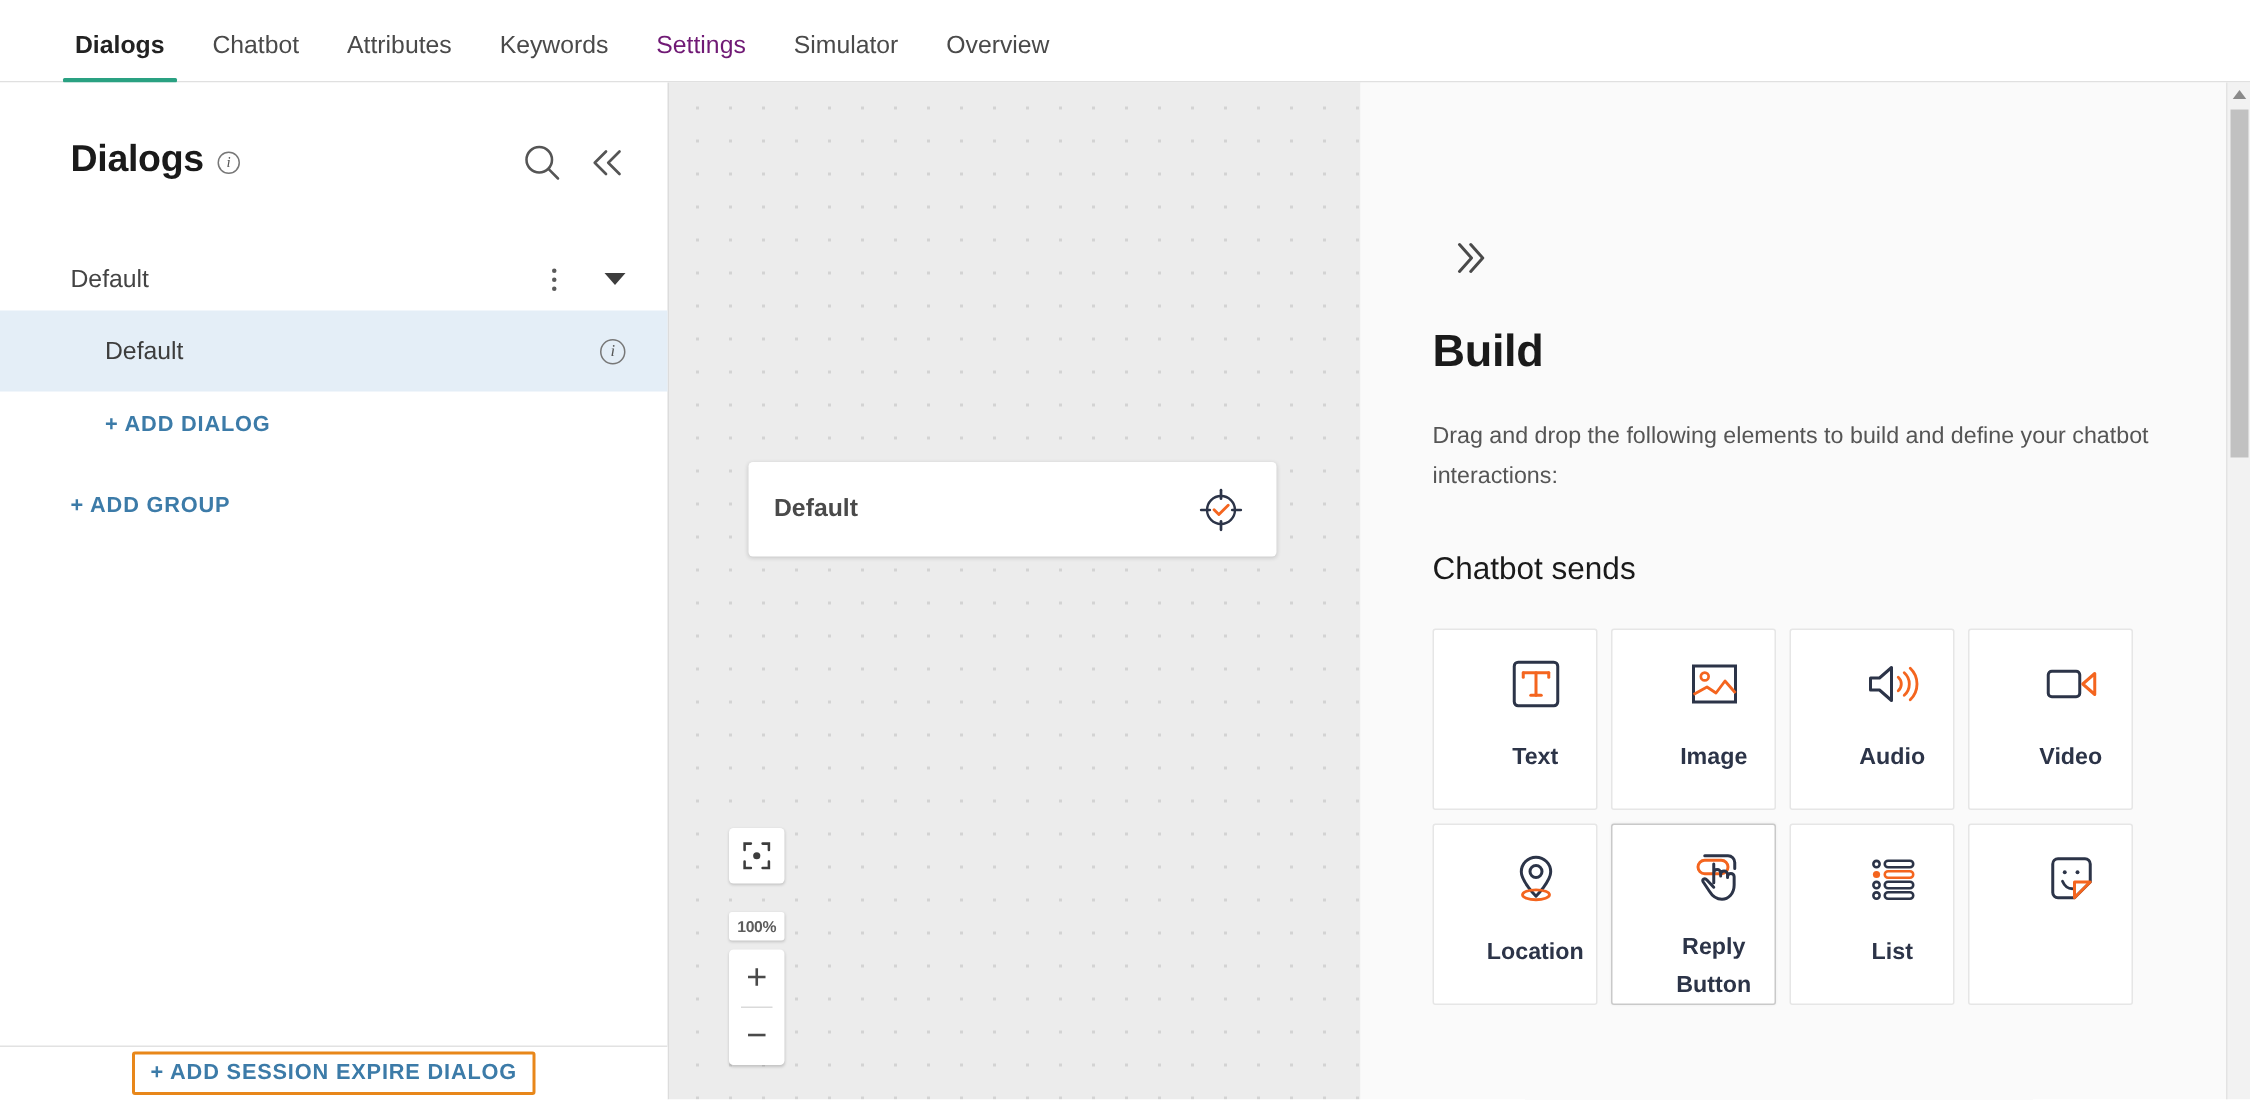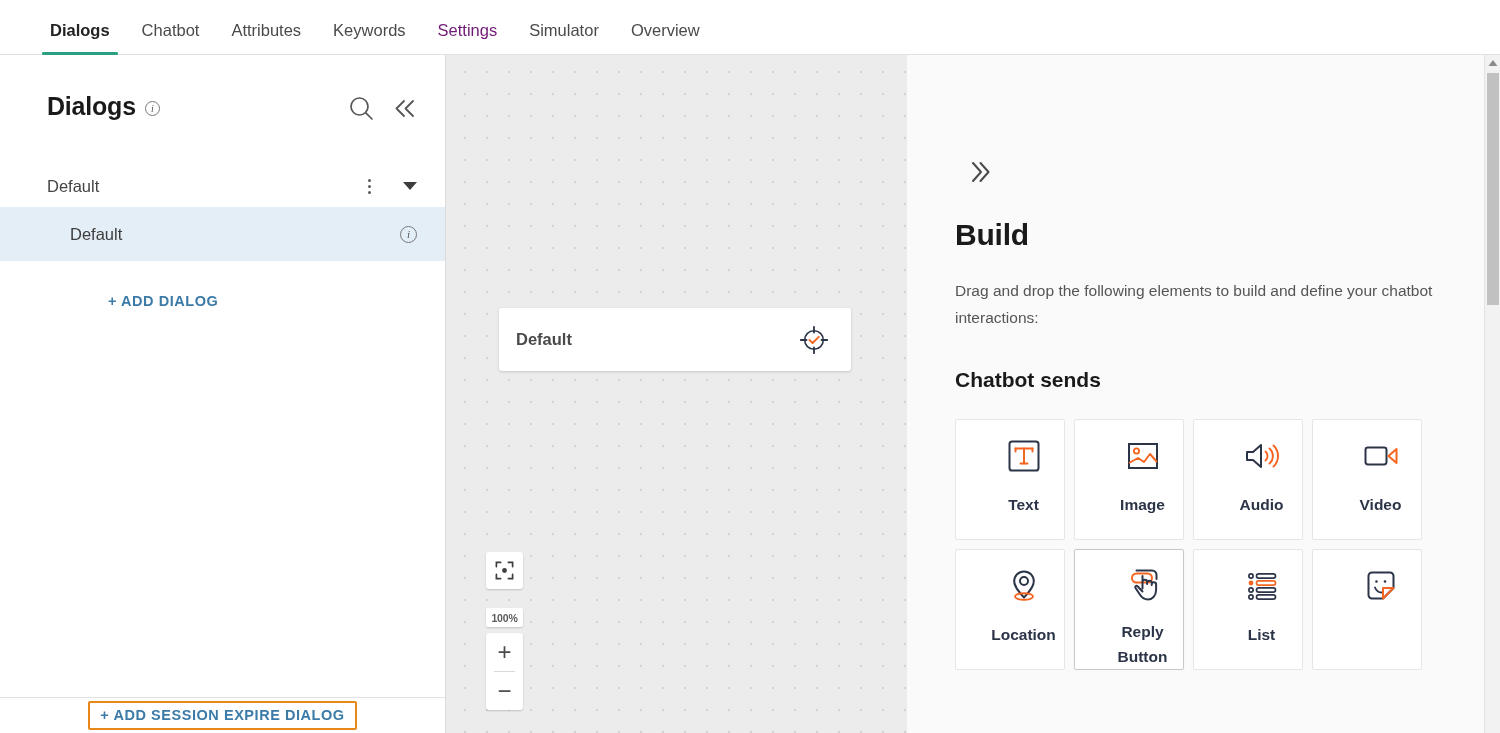--- a/index.html
+++ b/index.html
@@ -81,21 +81,21 @@
     height:54px; padding:0 28px 0 70px;
     background:#e4eef7;
   }
   .dialog-row .name { font-size:16.5px; color:#3d3d3d; }
   .dialog-row .info-circle { margin-left:auto; margin-top:0; width:17px; height:17px; font-size:11px; }
 
   .link-add {
     font-size:14.5px; font-weight:bold; color:#3c7ba8;
     letter-spacing:0.55px; cursor:pointer;
   }
-  .add-dialog-wrap { padding: 31px 0 0 70px; margin-left: 38px; }
+  .add-dialog-wrap { padding: 13px 0 0 70px; }
   .add-group-wrap  { padding: 36px 0 0 47px; }
 
   .sb-bottom { position:absolute; left:0; right:0; bottom:0; }
   .bottom-btn {
     height:49px; display:flex; align-items:center; justify-content:center;
     border-top:1px solid #e2e2e2; background:#fff;
   }
   .bottom-btn.last { height:36px; }
   .hl-box {
     border:2px solid #e8871a; padding:4px 10px 5px 10px; border-radius:2px;
@@ -153,21 +153,21 @@
   .bp-title {
     position:absolute; left:48px; top:163px;
     font-size:30px; font-weight:bold; color:#1a1a1a; letter-spacing:-0.2px;
   }
   .bp-desc {
     position:absolute; left:48px; top:222px; width:480px;
     font-size:15.5px; color:#555; line-height:27px;
   }
   .bp-section {
     position:absolute; left:48px; top:313px;
-    font-size:21px; font-weight:bold; color:#1a1a1a;
+    font-size:21px; font-weight:normal; color:#1a1a1a;
   }
   .grid {
     position:absolute; left:48px; top:364px; width:520px;
     display:grid; grid-template-columns: repeat(4, 110px); gap:9px;
   }
   .el-card {
     width:110px; height:121px; background:#fff;
     border:1px solid #e6e6e6; border-radius:2px;
     display:flex; flex-direction:column; align-items:center;
     cursor:pointer;
@@ -243,20 +243,23 @@
 
     <div class="dialog-row">
       <span class="name">Default</span>
       <span class="info-circle">i</span>
     </div>
 
     <div class="add-dialog-wrap">
       <span class="link-add">+ ADD DIALOG</span>
     </div>
 
+    <div class="add-group-wrap">
+      <span class="link-add">+ ADD GROUP</span>
+    </div>
 
     <div class="sb-bottom">
       <div class="bottom-btn last">
         <span class="hl-box">
           <span class="link-add">+ ADD SESSION EXPIRE DIALOG</span>
         </span>
       </div>
     </div>
   </div>
 

